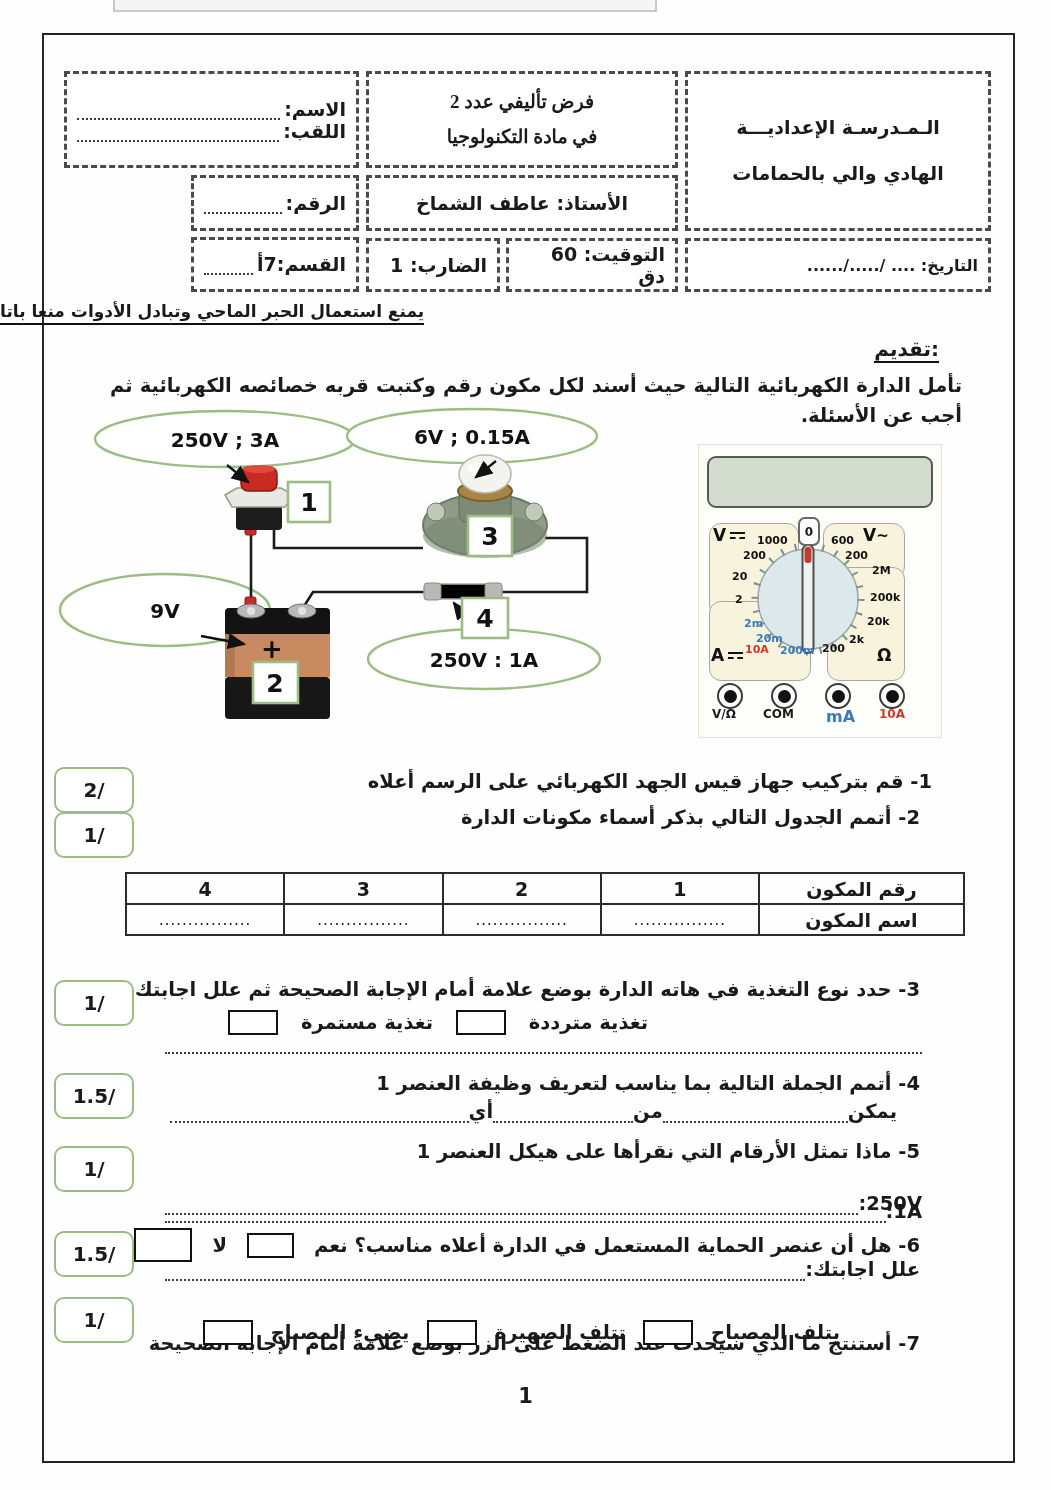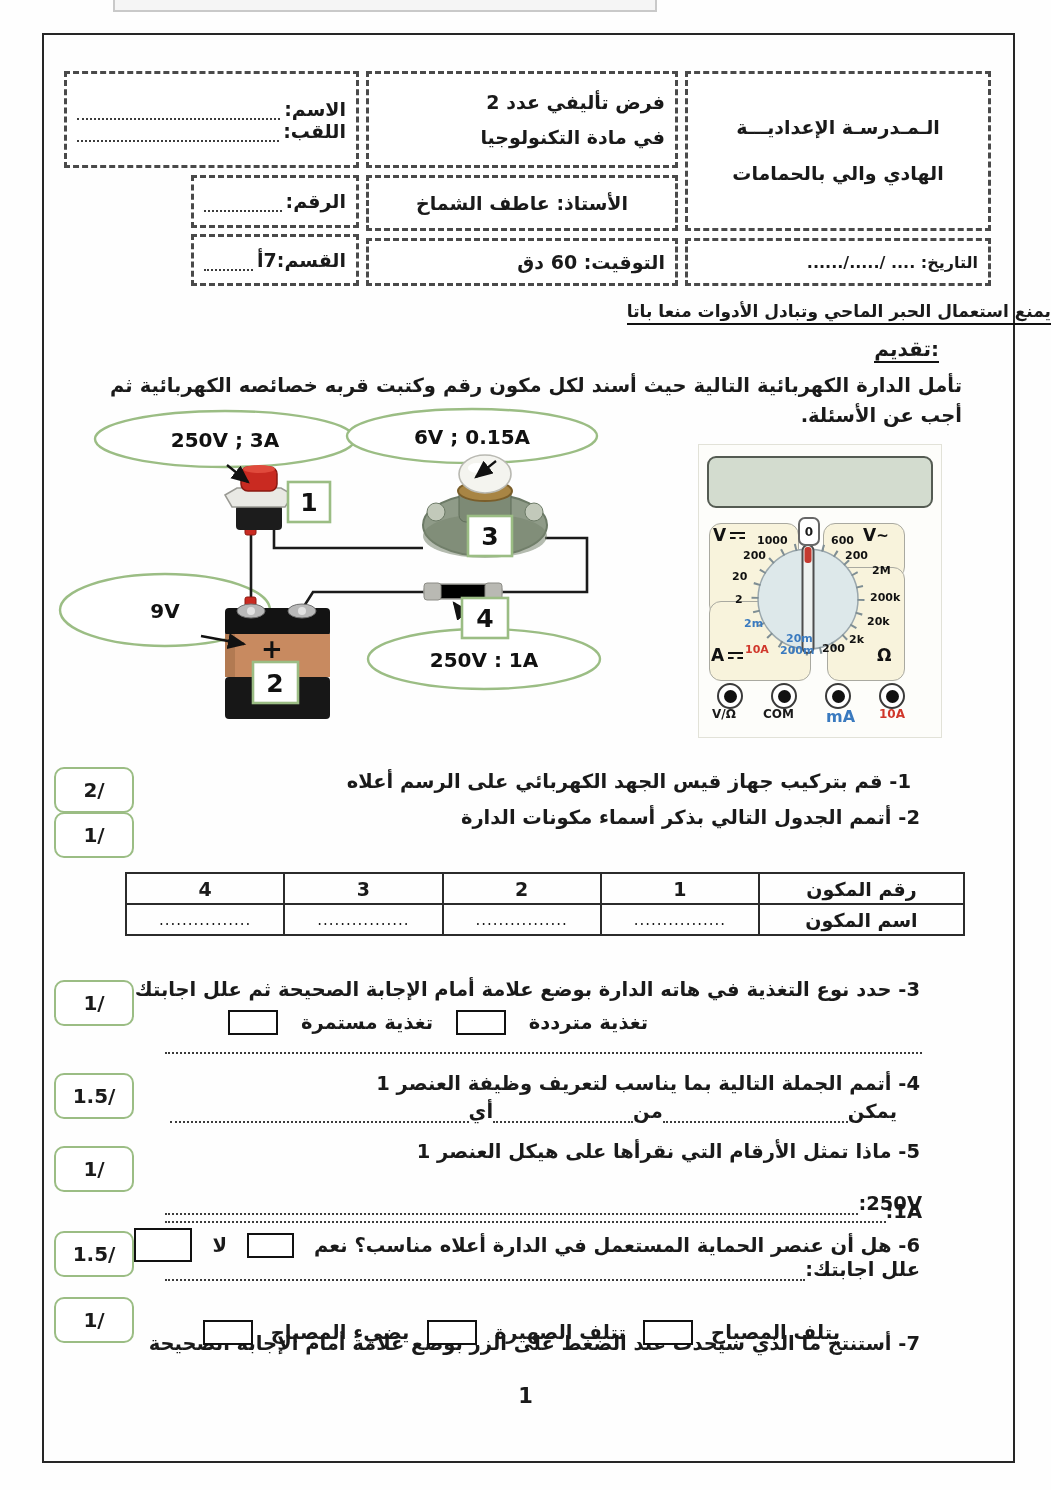--- a/index.html
+++ b/index.html
@@ -10,36 +10,36 @@
   .artifact-top{left:113px;top:-6px;width:540px;height:14px;border:2px solid #c9c9c9;background:#f5f5f5;}
   .page-frame{left:42px;top:33px;width:969px;height:1426px;border:2.5px solid #262626;}
 
   
   .header-grid{left:64px;top:71px;width:927px;height:215px;display:grid;direction:rtl;
     grid-template-columns:306px 312px 1fr;grid-template-rows:97px 56px 1fr;gap:7px;}
   .hcell{border:3px dashed #4a4a4a;background:#fff;box-sizing:border-box;display:flex;
     flex-direction:column;justify-content:center;padding:2px 10px;font-weight:700;font-size:19px;}
   .h-school{grid-column:1;grid-row:1 / span 2;text-align:center;line-height:2.4;}
   .h-date{grid-column:1;grid-row:3;font-size:16px;}
-  .h-title{grid-column:2;grid-row:1;text-align:right;line-height:1.8;}
+  .h-title{grid-column:2;grid-row:1;text-align:center;line-height:1.8;font-family:Liberation Serif, serif;}
   .h-teacher{grid-column:2;grid-row:2;text-align:center;}
   .h-timing-wrap{grid-column:2;grid-row:3;display:flex;direction:rtl;gap:6px;border:none;padding:0;}
   .h-timing-wrap .hcell{flex:1;}
   .h-name{grid-column:3;grid-row:1;}
   .h-leftblock{grid-column:3;grid-row:2 / span 2;display:flex;direction:rtl;gap:22px;border:none;padding:0;}
   .h-sub{display:flex;flex-direction:column;gap:6px;width:168px;}
   .h-sub .hcell{flex:1;}
   .h-score{flex:1;display:flex;align-items:center;justify-content:flex-start;border:3px dashed #4a4a4a;
     font-size:26px;font-weight:700;padding:0 4px;}
   .labline{display:flex;direction:rtl;align-items:flex-end;gap:4px;font-weight:700;}
   .dots{flex:1;border-bottom:2.6px dotted #3c3c3c;height:14px;min-width:20px;}
   .dotline{border-bottom:2.8px dotted #3a3a3a;height:2px;}
 
   
-  .notice{left:0;right:0;top:301px;text-align:right;font-size:17px;font-weight:700;}
+  .notice{left:0;right:0;top:301px;text-align:left;font-size:17px;font-weight:700;}
   .notice span{border-bottom:2.5px solid #111;padding-bottom:2px;}
   .taqdim{right:112px;top:337px;font-size:20px;font-weight:700;border-bottom:2.5px solid #111;}
   .intro{right:89px;top:371px;width:852px;direction:rtl;text-align:justify;font-size:19.5px;
     font-weight:600;line-height:1.55;}
 
   
   .circuit{left:55px;top:405px;}
   .c-label{font-family:"DejaVu Sans",sans-serif;font-weight:700;font-size:20px;fill:#111;text-anchor:middle;}
   .c-num{font-family:"DejaVu Sans",sans-serif;font-weight:700;font-size:25px;fill:#111;text-anchor:middle;}
 
@@ -105,20 +105,23 @@
       <div>فرض تأليفي عدد 2</div>
       <div>في مادة التكنولوجيا</div>
     </div>
     <div class="hcell h-teacher">
       <span>الأستاذ: عاطف الشماخ</span>
     </div>
     <div class="h-timing-wrap">
       <div class="hcell" style="flex:1.35;">
         <span>التوقيت: 60 دق</span>
       </div>
+      <div class="hcell">
+        <span>الضارب: 1</span>
+      </div>
     </div>
     <div class="hcell h-name">
       <div class="labline">
         <span>الاسم:</span>
           <span class="dots"></span>
       </div>
       <div class="labline">
         <span>اللقب:</span>
           <span class="dots"></span>
       </div>
@@ -256,21 +259,21 @@
     <span class="mlab big" style="left:164px;top:80px;"><span>V</span><span style="font-size:15px;">~</span></span>
 
     <span class="mlab" style="left:173px;top:119px;">2M</span>
     <span class="mlab" style="left:171px;top:146px;">200k</span>
     <span class="mlab" style="left:168px;top:170px;">20k</span>
     <span class="mlab" style="left:150px;top:188px;">2k</span>
     <span class="mlab" style="left:123px;top:197px;">200</span>
     <span class="mlab big" style="left:178px;top:200px;">Ω</span>
 
     <span class="mlab blue" style="left:45px;top:172px;">2m</span>
-    <span class="mlab blue" style="left:57px;top:187px;margin-left:30px;">20m</span>
+    <span class="mlab blue" style="left:57px;top:187px;">20m</span>
     <span class="mlab red" style="left:46px;top:198px;">10A</span>
     <span class="mlab blue" style="left:81px;top:199px;">200m</span>
     <span class="mlab big" style="left:12px;top:200px;"><span>A</span><span class="dcsym" style="margin-inline-start:4px;"></span></span>
 
     <div class="jack" style="left:18px;"></div>
     <div class="jack" style="left:72px;"></div>
     <div class="jack" style="left:126px;"></div>
     <div class="jack" style="left:180px;"></div>
     <span class="jlab" style="left:13px;">V/Ω</span>
     <span class="jlab" style="left:64px;">COM</span>
@@ -293,21 +296,21 @@
   <div class="abs scorebox" style="left:54px;top:1146px;">
       <span>1/</span>
     </div>
   <div class="abs scorebox" style="left:54px;top:1231px;">
       <span>1.5/</span>
     </div>
   <div class="abs scorebox" style="left:54px;top:1297px;">
       <span>1/</span>
     </div>
 
-  <div class="abs qtext" style="right:140px;top:770px;text-align:right;">1- قم بتركيب جهاز قيس الجهد الكهربائي على الرسم أعلاه</div>
+  <div class="abs qtext" style="right:119px;top:770px;text-align:right;">1- قم بتركيب جهاز قيس الجهد الكهربائي على الرسم أعلاه</div>
   <div class="abs qtext" style="right:131px;top:806px;">2- أتمم الجدول التالي بذكر أسماء مكونات الدارة</div>
 
   <table class="abs ctable">
     <tbody>
         <tr>
       <th class="lblcol">رقم المكون</th>
       <td>1</td>
       <td>2</td>
       <td>3</td>
       <td>4</td>

